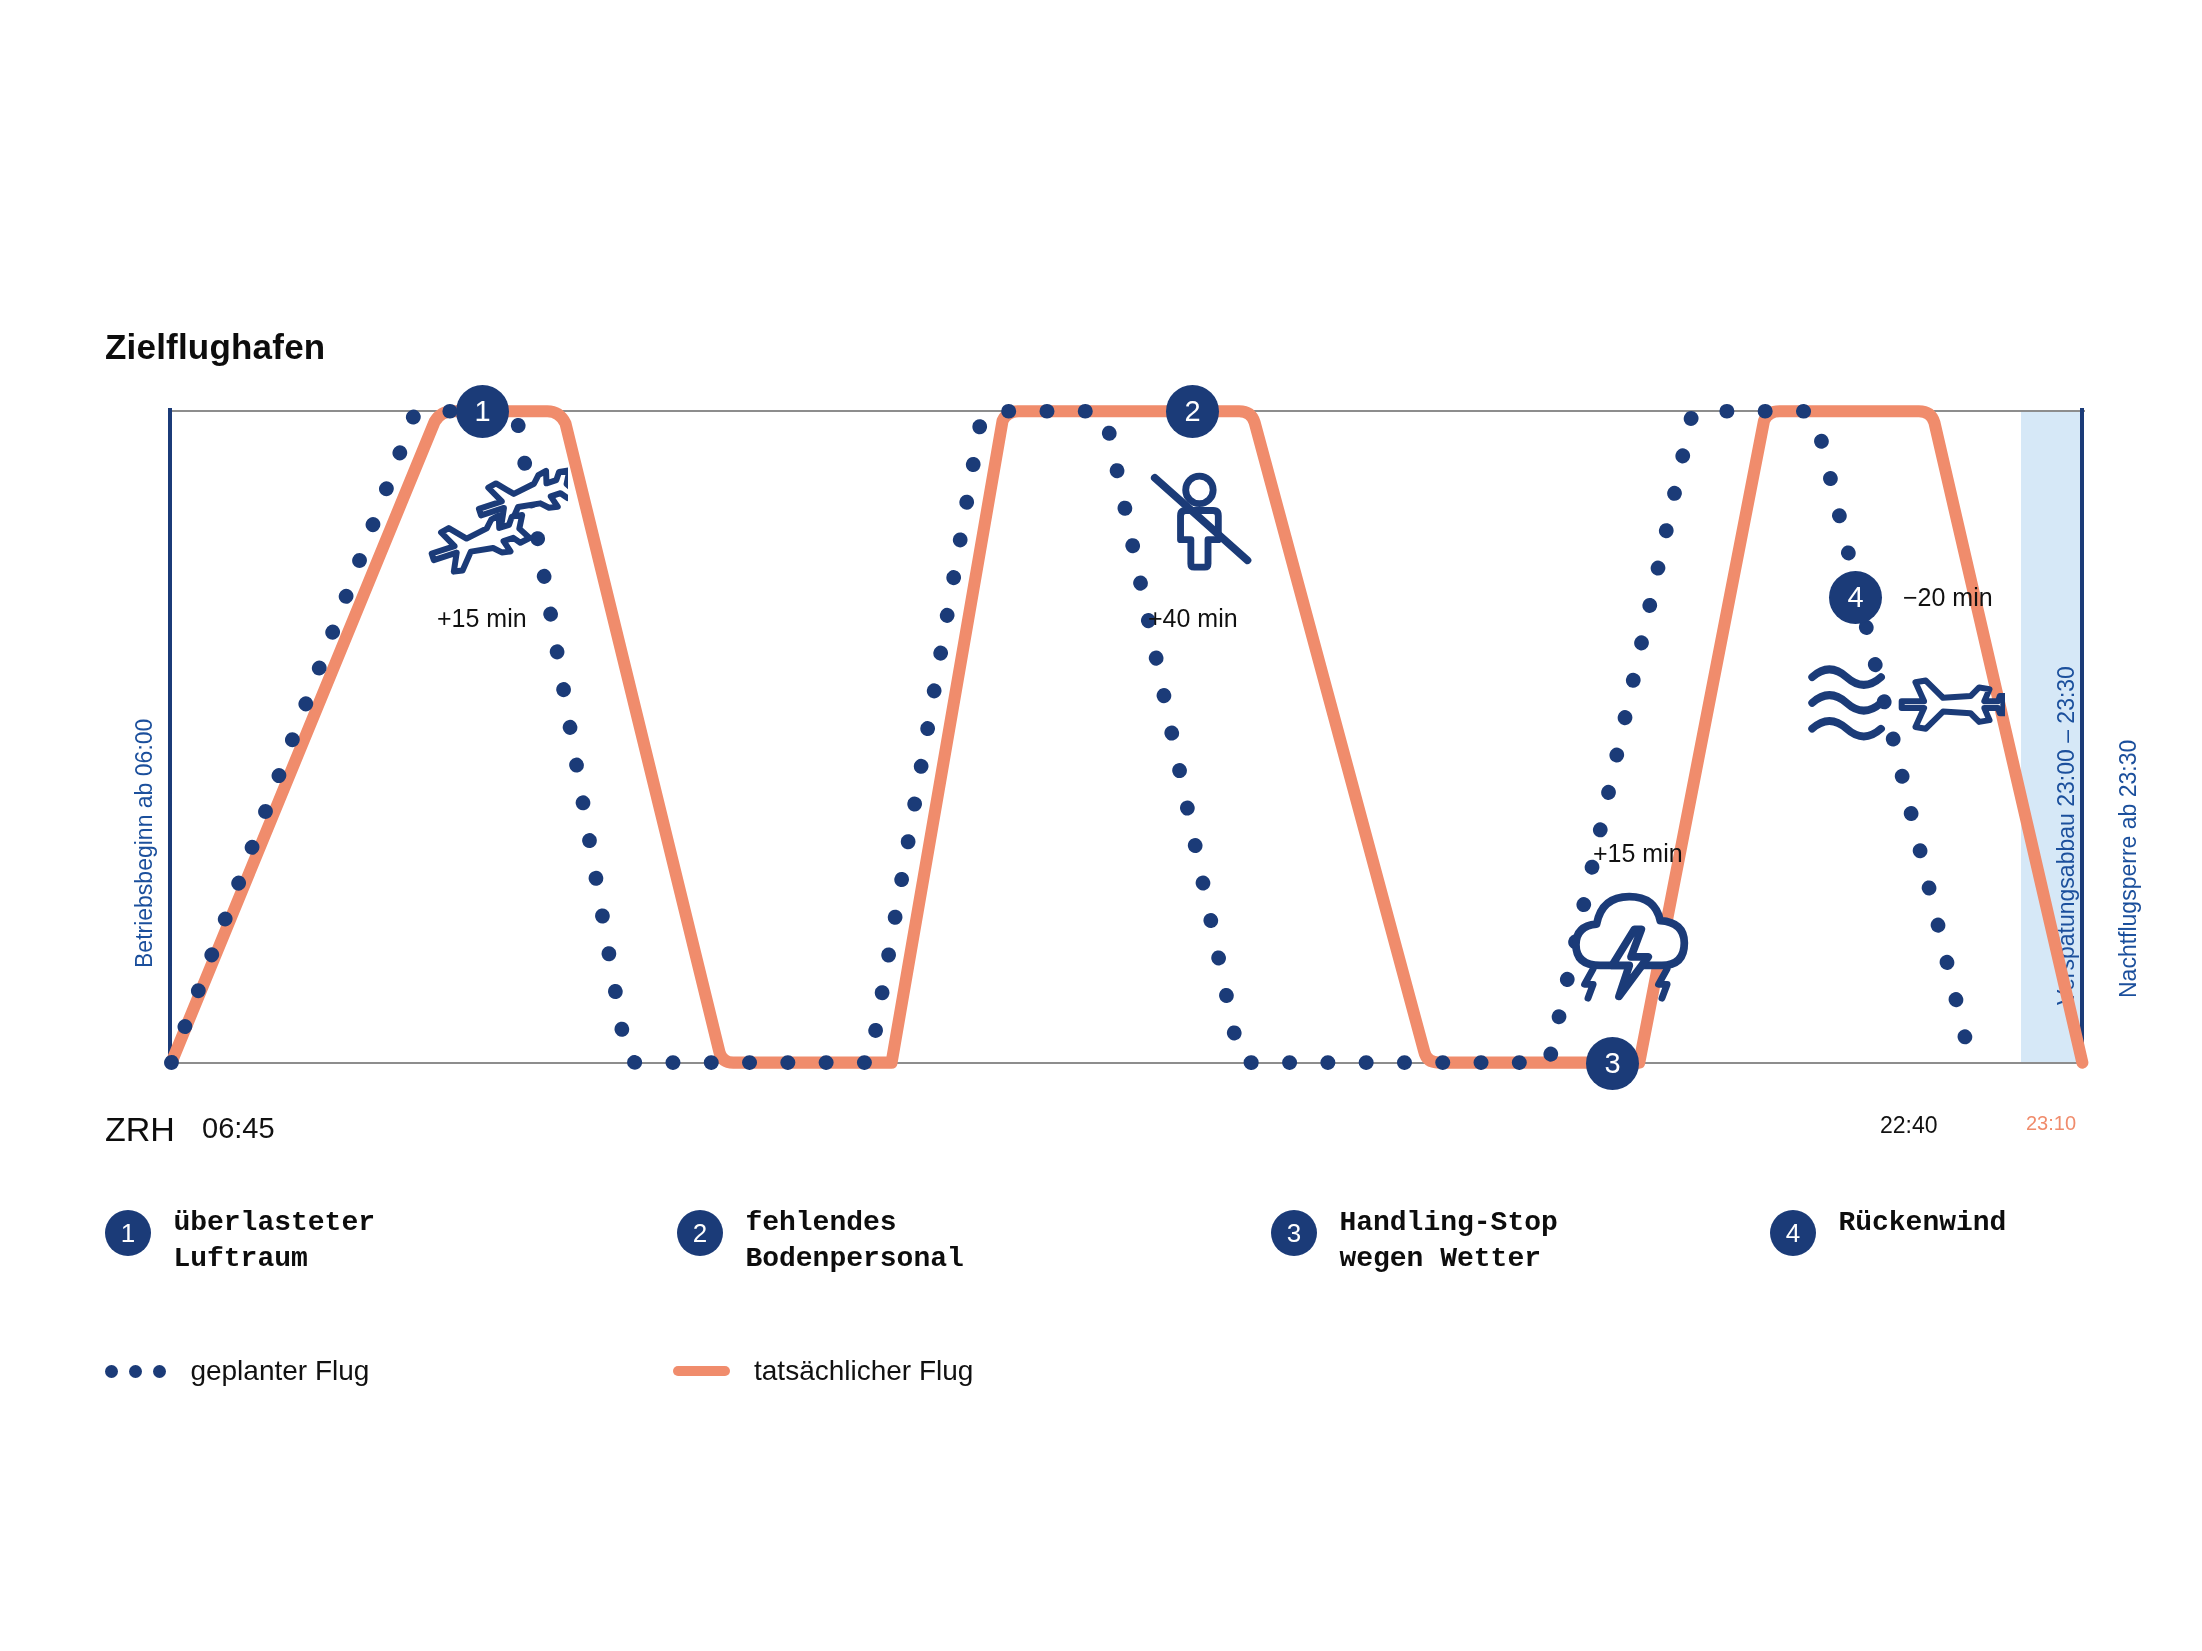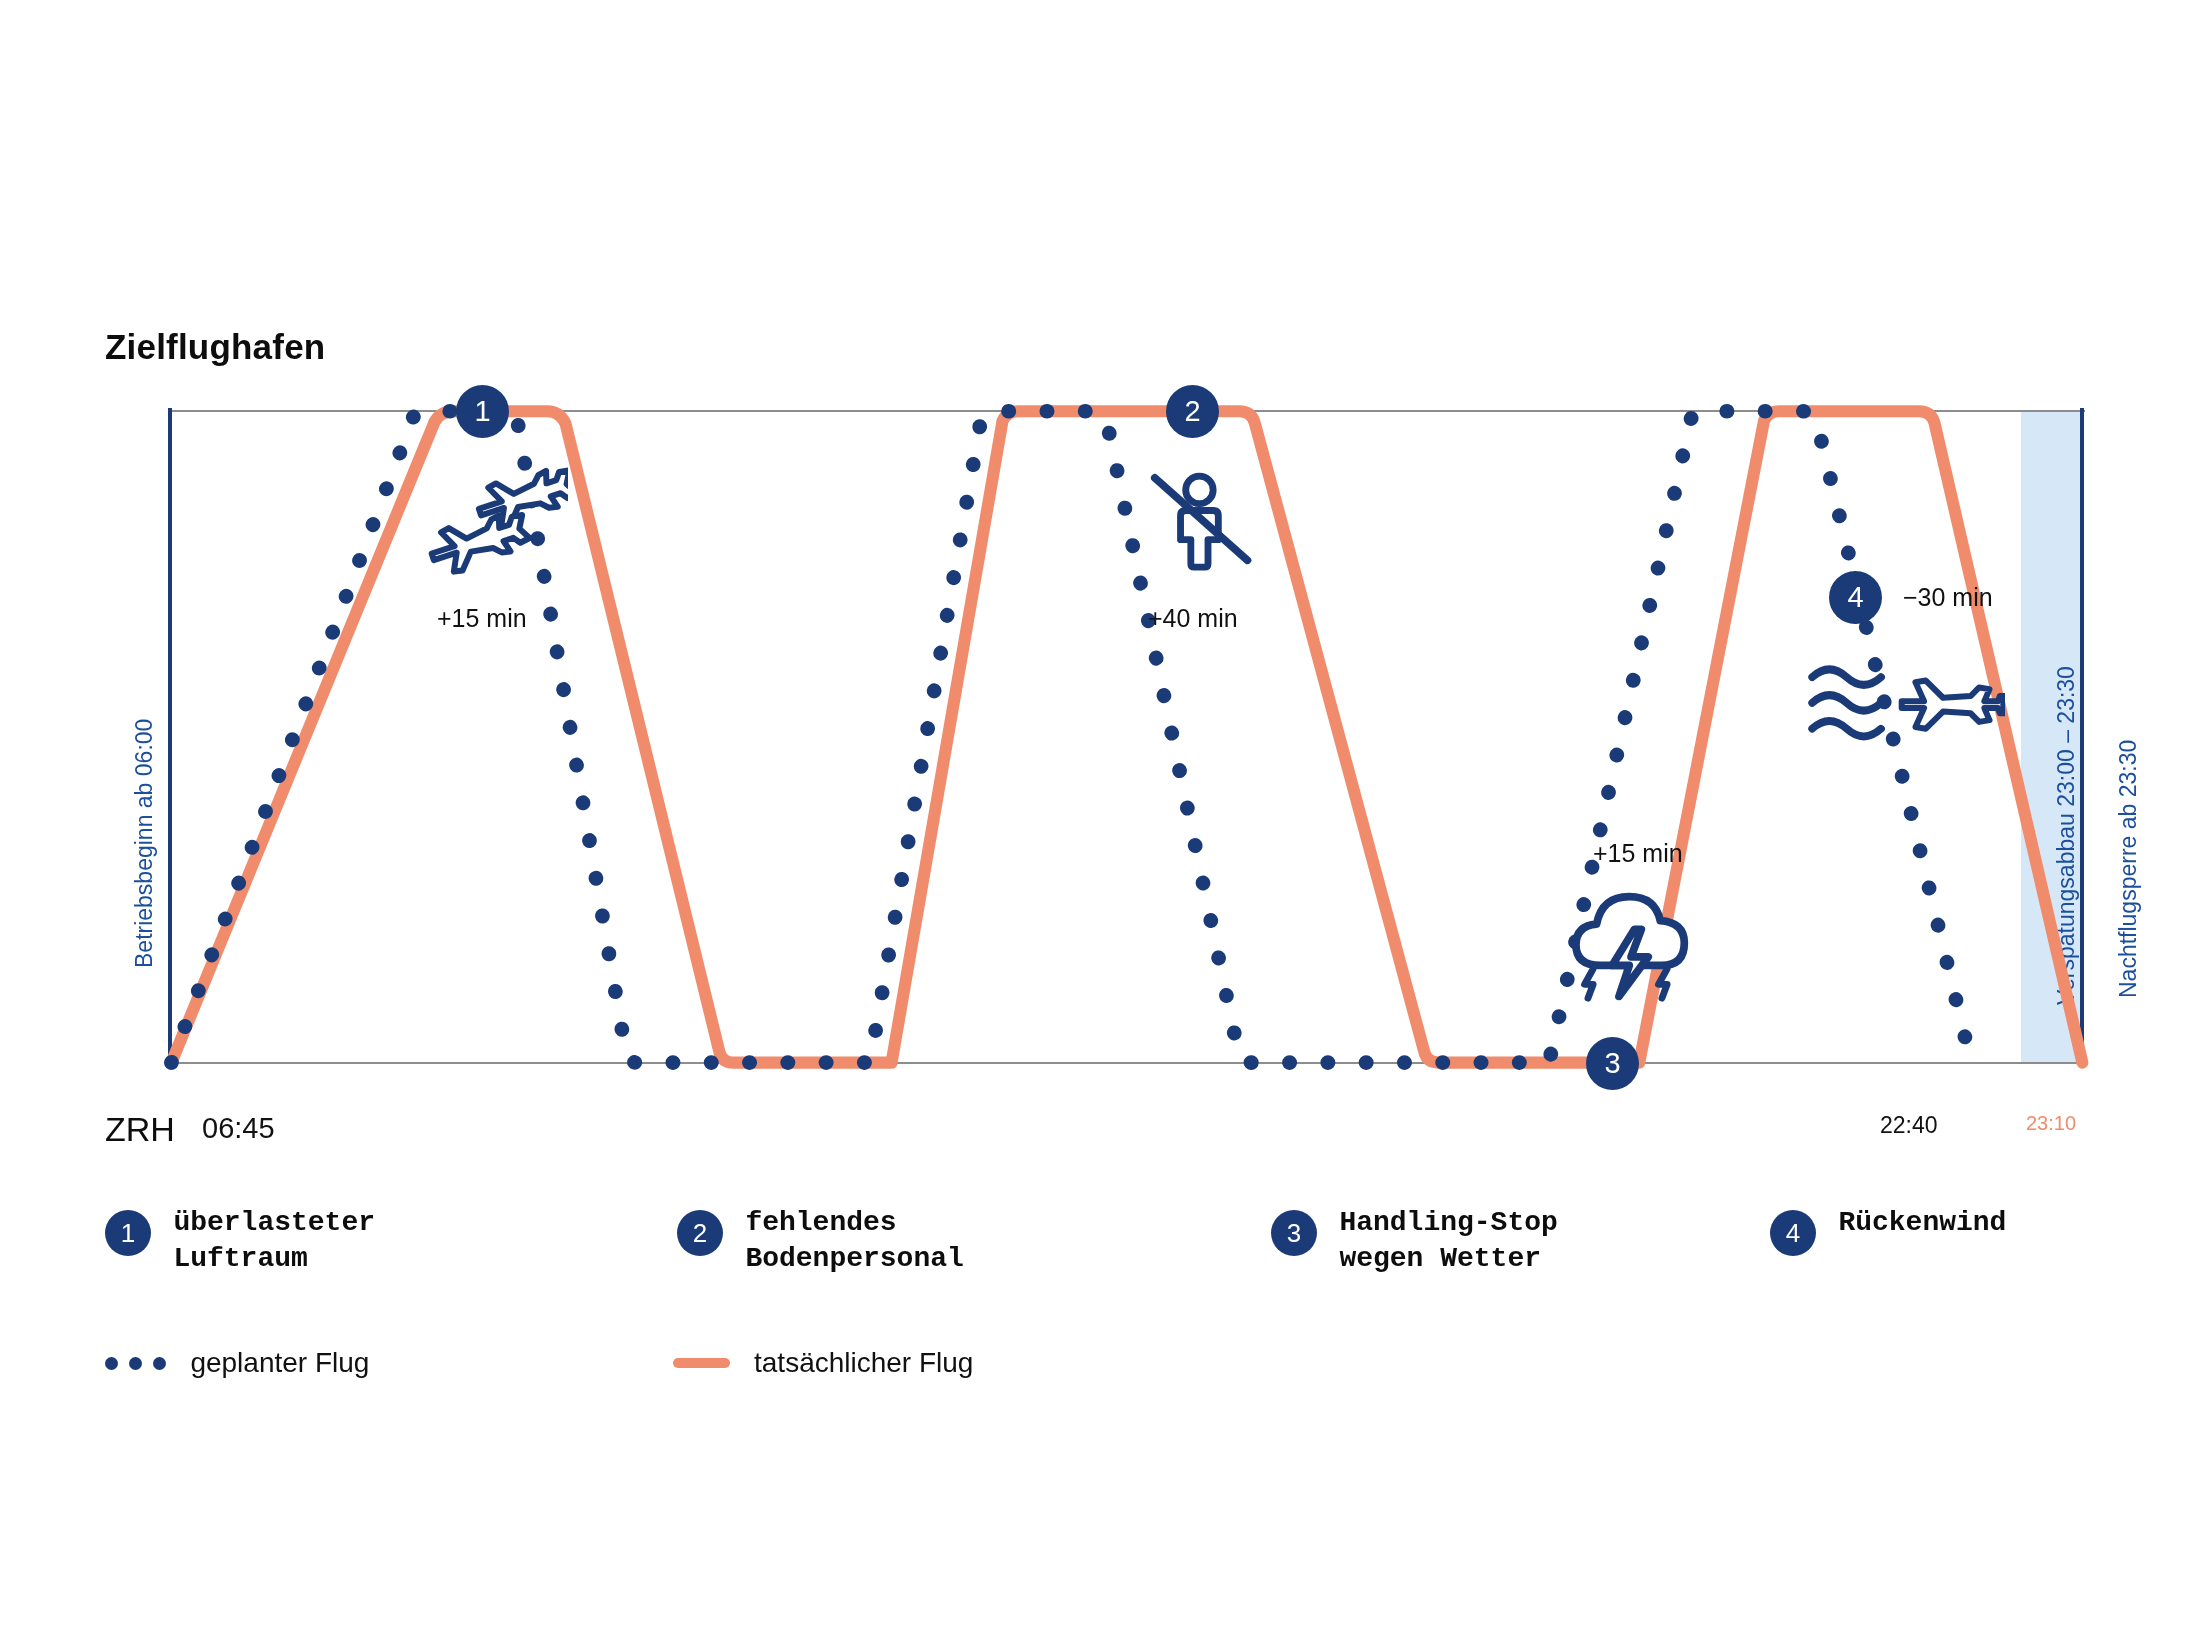--- a/index.html
+++ b/index.html
@@ -79,21 +79,21 @@
     font-size:26px;display:flex;align-items:center;justify-content:center;flex:none;
     margin-top:5.2px;
   }
   .lg-text{
     margin-left:22.4px;font-size:28px;font-weight:bold;color:#0d0d0d;
     line-height:1.28;white-space:pre-line;font-family:Liberation Mono, monospace;
   }
 
   
   .legend2{position:absolute;left:105px;top:1347px;width:1032px;height:52px;}
-  .l2-item{position:absolute;top:0;display:flex;align-items:center;text-align:right;}
+  .l2-item{position:absolute;top:8px;display:flex;align-items:center;text-align:right;}
   .dots-sample{display:flex;align-items:center;gap:11.2px;}
   .dots-sample i{display:block;width:13px;height:13px;border-radius:50%;background:#1b3b78;}
   .line-sample{width:57px;height:10.3px;border-radius:5.2px;background:#f08c6c;}
   .l2-text{margin-left:24px;font-size:28px;color:#111111;white-space:nowrap;}
 </style>
 </head>
 <body>
 
 <div class="canvas">
 
@@ -199,21 +199,21 @@
       <path d="M44 104 Q16 104 16 80 Q16 58 40 56 Q46 24 78 24 Q108 24 114 52
                Q142 54 142 78 Q142 104 116 104 Z" stroke="#1b3b78" stroke-width="9" stroke-linejoin="round" fill="#ffffff"></path>
       <path d="M84 62 L58 104 L78 104 L66 140 L100 94 L80 94 L92 62 Z" stroke="#1b3b78" stroke-width="9" stroke-linejoin="round" fill="#ffffff"></path>
       <path d="M36 108 L26 126 L36 126 L30 142" stroke="#1b3b78" stroke-width="8" stroke-linejoin="round" stroke-linecap="round" fill="none"></path>
       <path d="M122 108 L112 126 L122 126 L116 142" stroke="#1b3b78" stroke-width="8" stroke-linejoin="round" stroke-linecap="round" fill="none"></path>
     </svg>
   </div>
 
   <div class="badge" style="left:1829px;top:571px;">4</div>
 
-  <div class="anno" style="left:1903px;top:583px;">−30 min</div>
+  <div class="anno" style="left:1903px;top:583px;">−20 min</div>
 
   <div class="icon-wrap" style="left:1807px;top:658px;">
     <svg width="198" height="95" viewBox="0 0 230 110" fill="none">
 
       <path d="M6 22 Q26 4 46 22 Q66 40 86 22" stroke="#1b3b78" stroke-width="9" stroke-linecap="round" fill="none"></path>
       <path d="M6 52 Q26 34 46 52 Q66 70 86 52" stroke="#1b3b78" stroke-width="9" stroke-linecap="round" fill="none"></path>
       <path d="M6 82 Q26 64 46 82 Q66 100 86 82" stroke="#1b3b78" stroke-width="9" stroke-linecap="round" fill="none"></path>
 
       <g transform="translate(106,10)">
         <path d="M4 40 L30 40 L20 18 L32 16 L52 36 L84 34 L94 24 L106 26 L100 40

